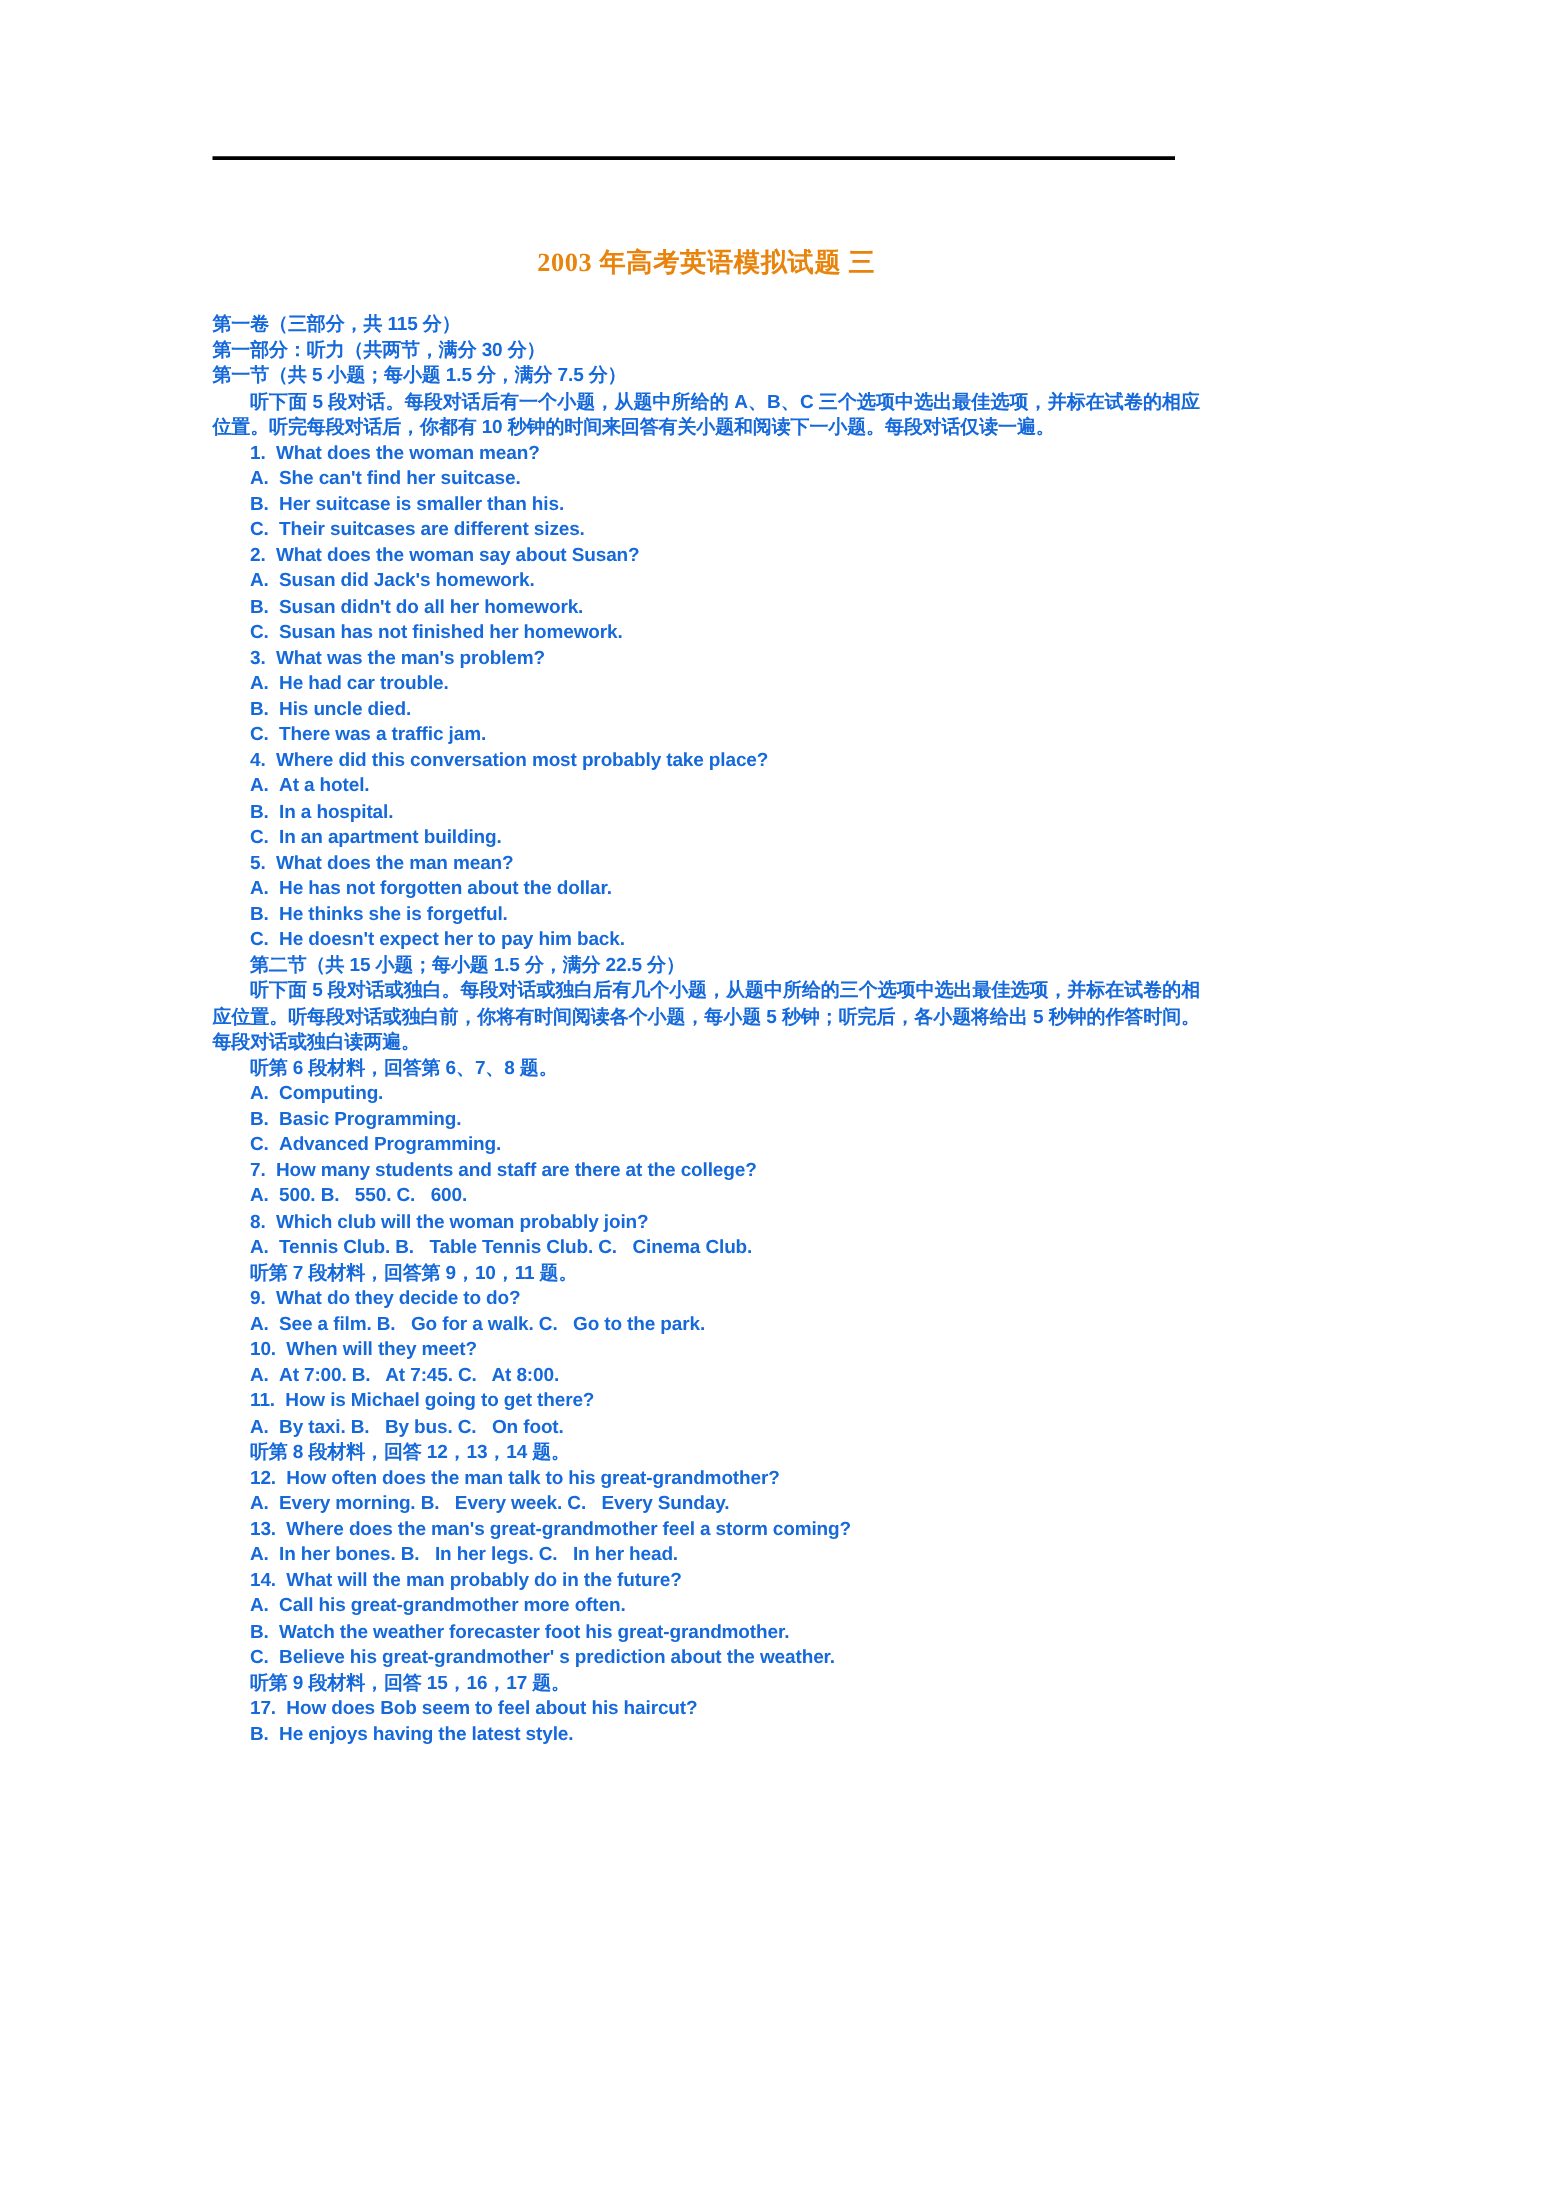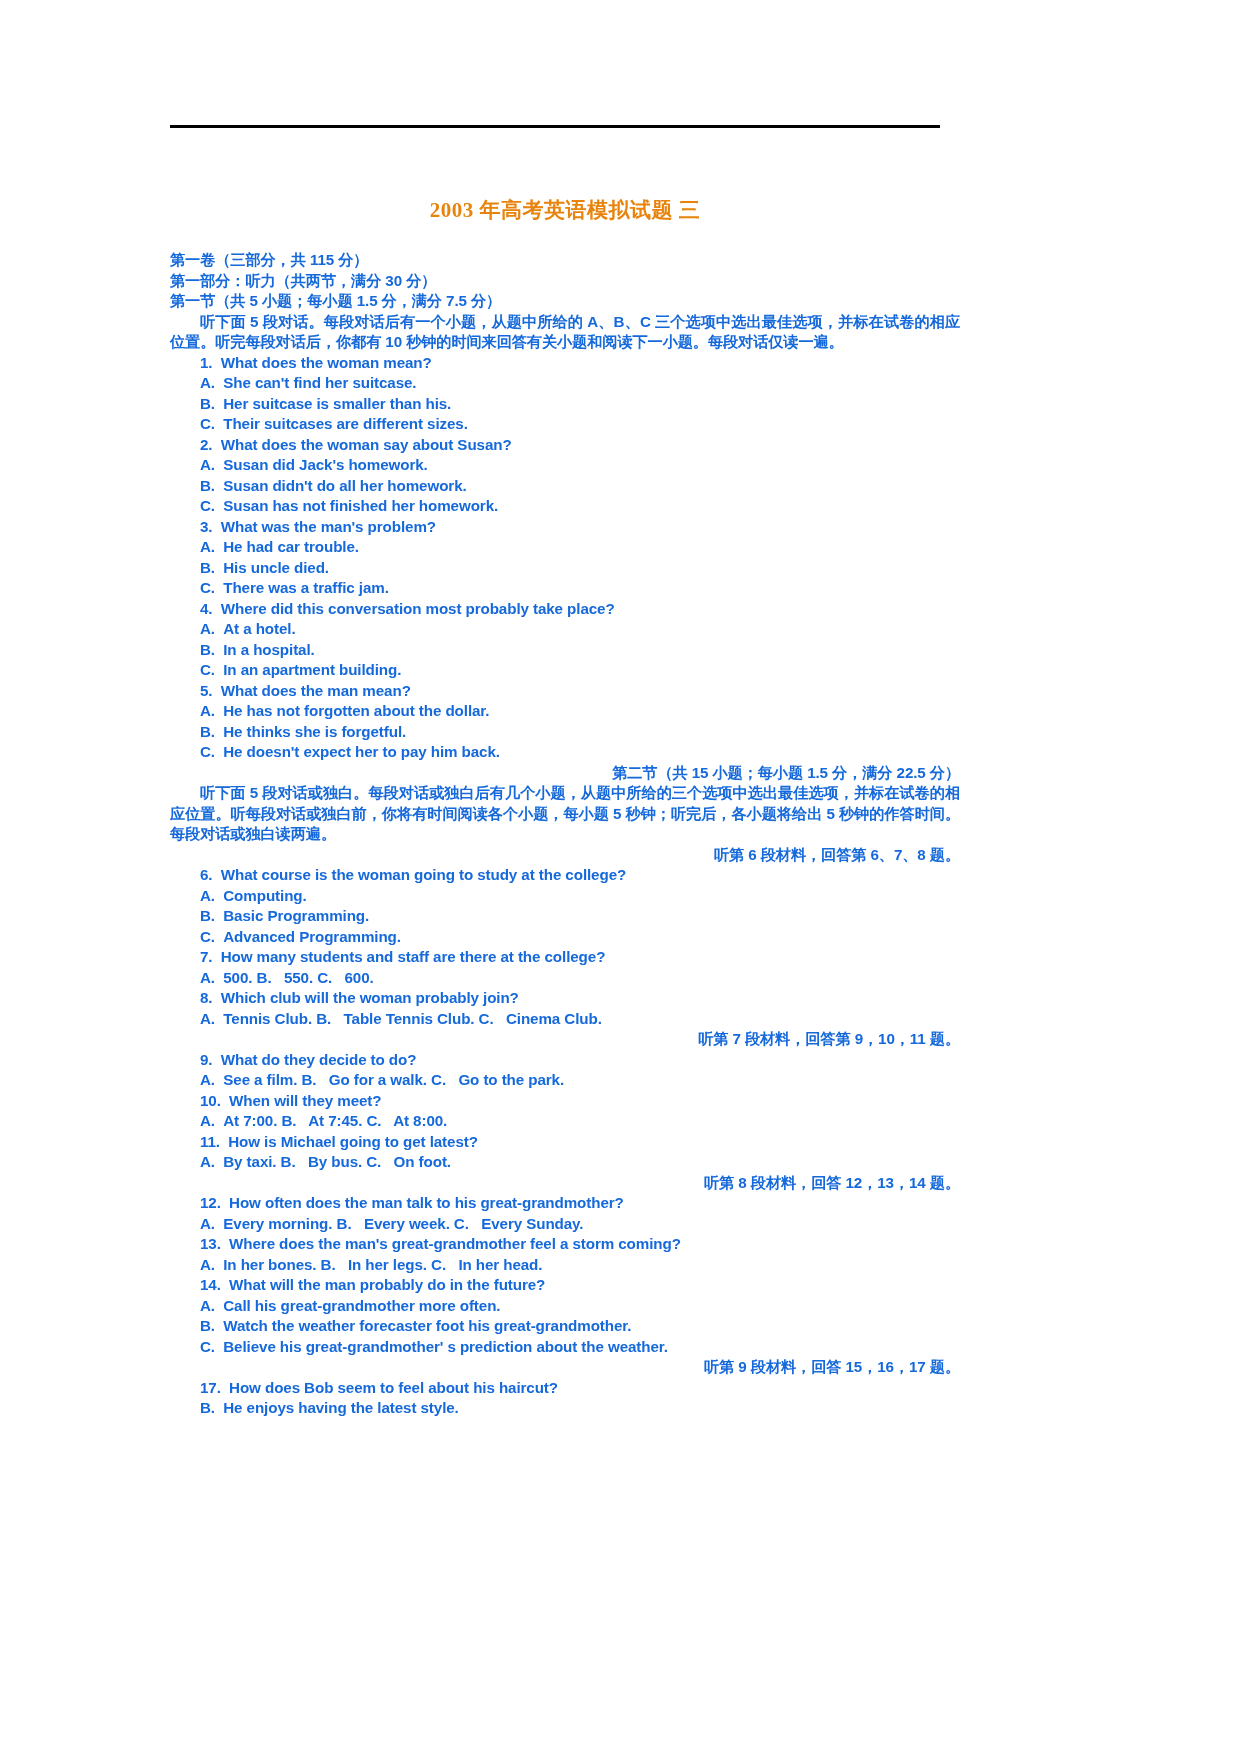--- a/index.html
+++ b/index.html
@@ -68,21 +68,20 @@
   }
   
   .q-line {
     padding-left: 30px;
   }
   .opt-line {
     padding-left: 30px;
   }
   .sec-line {
     padding-left: 30px;
-    text-align: right;
   }
 </style>
 </head>
 <body>
 
 <div class="page">
 
   <div class="top-rule"></div>
 
   <div class="content">
@@ -115,35 +114,34 @@
       <div class="line opt-line"><span>C.</span>&nbsp;&nbsp;<span>In an apartment building.</span></div>
       <div class="line q-line"><span>5.</span>&nbsp;&nbsp;<span>What does the man mean?</span></div>
       <div class="line opt-line"><span>A.</span>&nbsp;&nbsp;<span>He has not forgotten about the dollar.</span></div>
       <div class="line opt-line"><span>B.</span>&nbsp;&nbsp;<span>He thinks she is forgetful.</span></div>
       <div class="line opt-line"><span>C.</span>&nbsp;&nbsp;<span>He doesn't expect her to pay him back.</span></div>
 
       <div class="line sec-line">第二节（共 15 小题；每小题 1.5 分，满分 22.5 分）</div>
       <div class="line cn-para">听下面 5 段对话或独白。每段对话或独白后有几个小题，从题中所给的三个选项中选出最佳选项，并标在试卷的相应位置。听每段对话或独白前，你将有时间阅读各个小题，每小题 5 秒钟；听完后，各小题将给出 5 秒钟的作答时间。每段对话或独白读两遍。</div>
 
       <div class="line sec-line">听第 6 段材料，回答第 6、7、8 题。</div>
-      <div class="line q-line"><span>6.</span>&nbsp;&nbsp;<span>What course is the woman going to study at the college?</span></div>
       <div class="line opt-line"><span>A.</span>&nbsp;&nbsp;<span>Computing.</span></div>
       <div class="line opt-line"><span>B.</span>&nbsp;&nbsp;<span>Basic Programming.</span></div>
       <div class="line opt-line"><span>C.</span>&nbsp;&nbsp;<span>Advanced Programming.</span></div>
       <div class="line q-line"><span>7.</span>&nbsp;&nbsp;<span>How many students and staff are there at the college?</span></div>
       <div class="line opt-line"><span>A.</span>&nbsp;&nbsp;<span>500. B.   550. C.   600.</span></div>
       <div class="line q-line"><span>8.</span>&nbsp;&nbsp;<span>Which club will the woman probably join?</span></div>
       <div class="line opt-line"><span>A.</span>&nbsp;&nbsp;<span>Tennis Club. B.   Table Tennis Club. C.   Cinema Club.</span></div>
 
       <div class="line sec-line">听第 7 段材料，回答第 9，10，11 题。</div>
       <div class="line q-line"><span>9.</span>&nbsp;&nbsp;<span>What do they decide to do?</span></div>
       <div class="line opt-line"><span>A.</span>&nbsp;&nbsp;<span>See a film. B.   Go for a walk. C.   Go to the park.</span></div>
       <div class="line q-line"><span>10.</span>&nbsp;&nbsp;<span>When will they meet?</span></div>
       <div class="line opt-line"><span>A.</span>&nbsp;&nbsp;<span>At 7:00. B.   At 7:45. C.   At 8:00.</span></div>
-      <div class="line q-line"><span>11.</span>&nbsp;&nbsp;<span>How is Michael going to get latest?</span></div>
+      <div class="line q-line"><span>11.</span>&nbsp;&nbsp;<span>How is Michael going to get there?</span></div>
       <div class="line opt-line"><span>A.</span>&nbsp;&nbsp;<span>By taxi. B.   By bus. C.   On foot.</span></div>
 
       <div class="line sec-line">听第 8 段材料，回答 12，13，14 题。</div>
       <div class="line q-line"><span>12.</span>&nbsp;&nbsp;<span>How often does the man talk to his great-grandmother?</span></div>
       <div class="line opt-line"><span>A.</span>&nbsp;&nbsp;<span>Every morning. B.   Every week. C.   Every Sunday.</span></div>
       <div class="line q-line"><span>13.</span>&nbsp;&nbsp;<span>Where does the man's great-grandmother feel a storm coming?</span></div>
       <div class="line opt-line"><span>A.</span>&nbsp;&nbsp;<span>In her bones. B.   In her legs. C.   In her head.</span></div>
       <div class="line q-line"><span>14.</span>&nbsp;&nbsp;<span>What will the man probably do in the future?</span></div>
       <div class="line opt-line"><span>A.</span>&nbsp;&nbsp;<span>Call his great-grandmother more often.</span></div>
       <div class="line opt-line"><span>B.</span>&nbsp;&nbsp;<span>Watch the weather forecaster foot his great-grandmother.</span></div>

